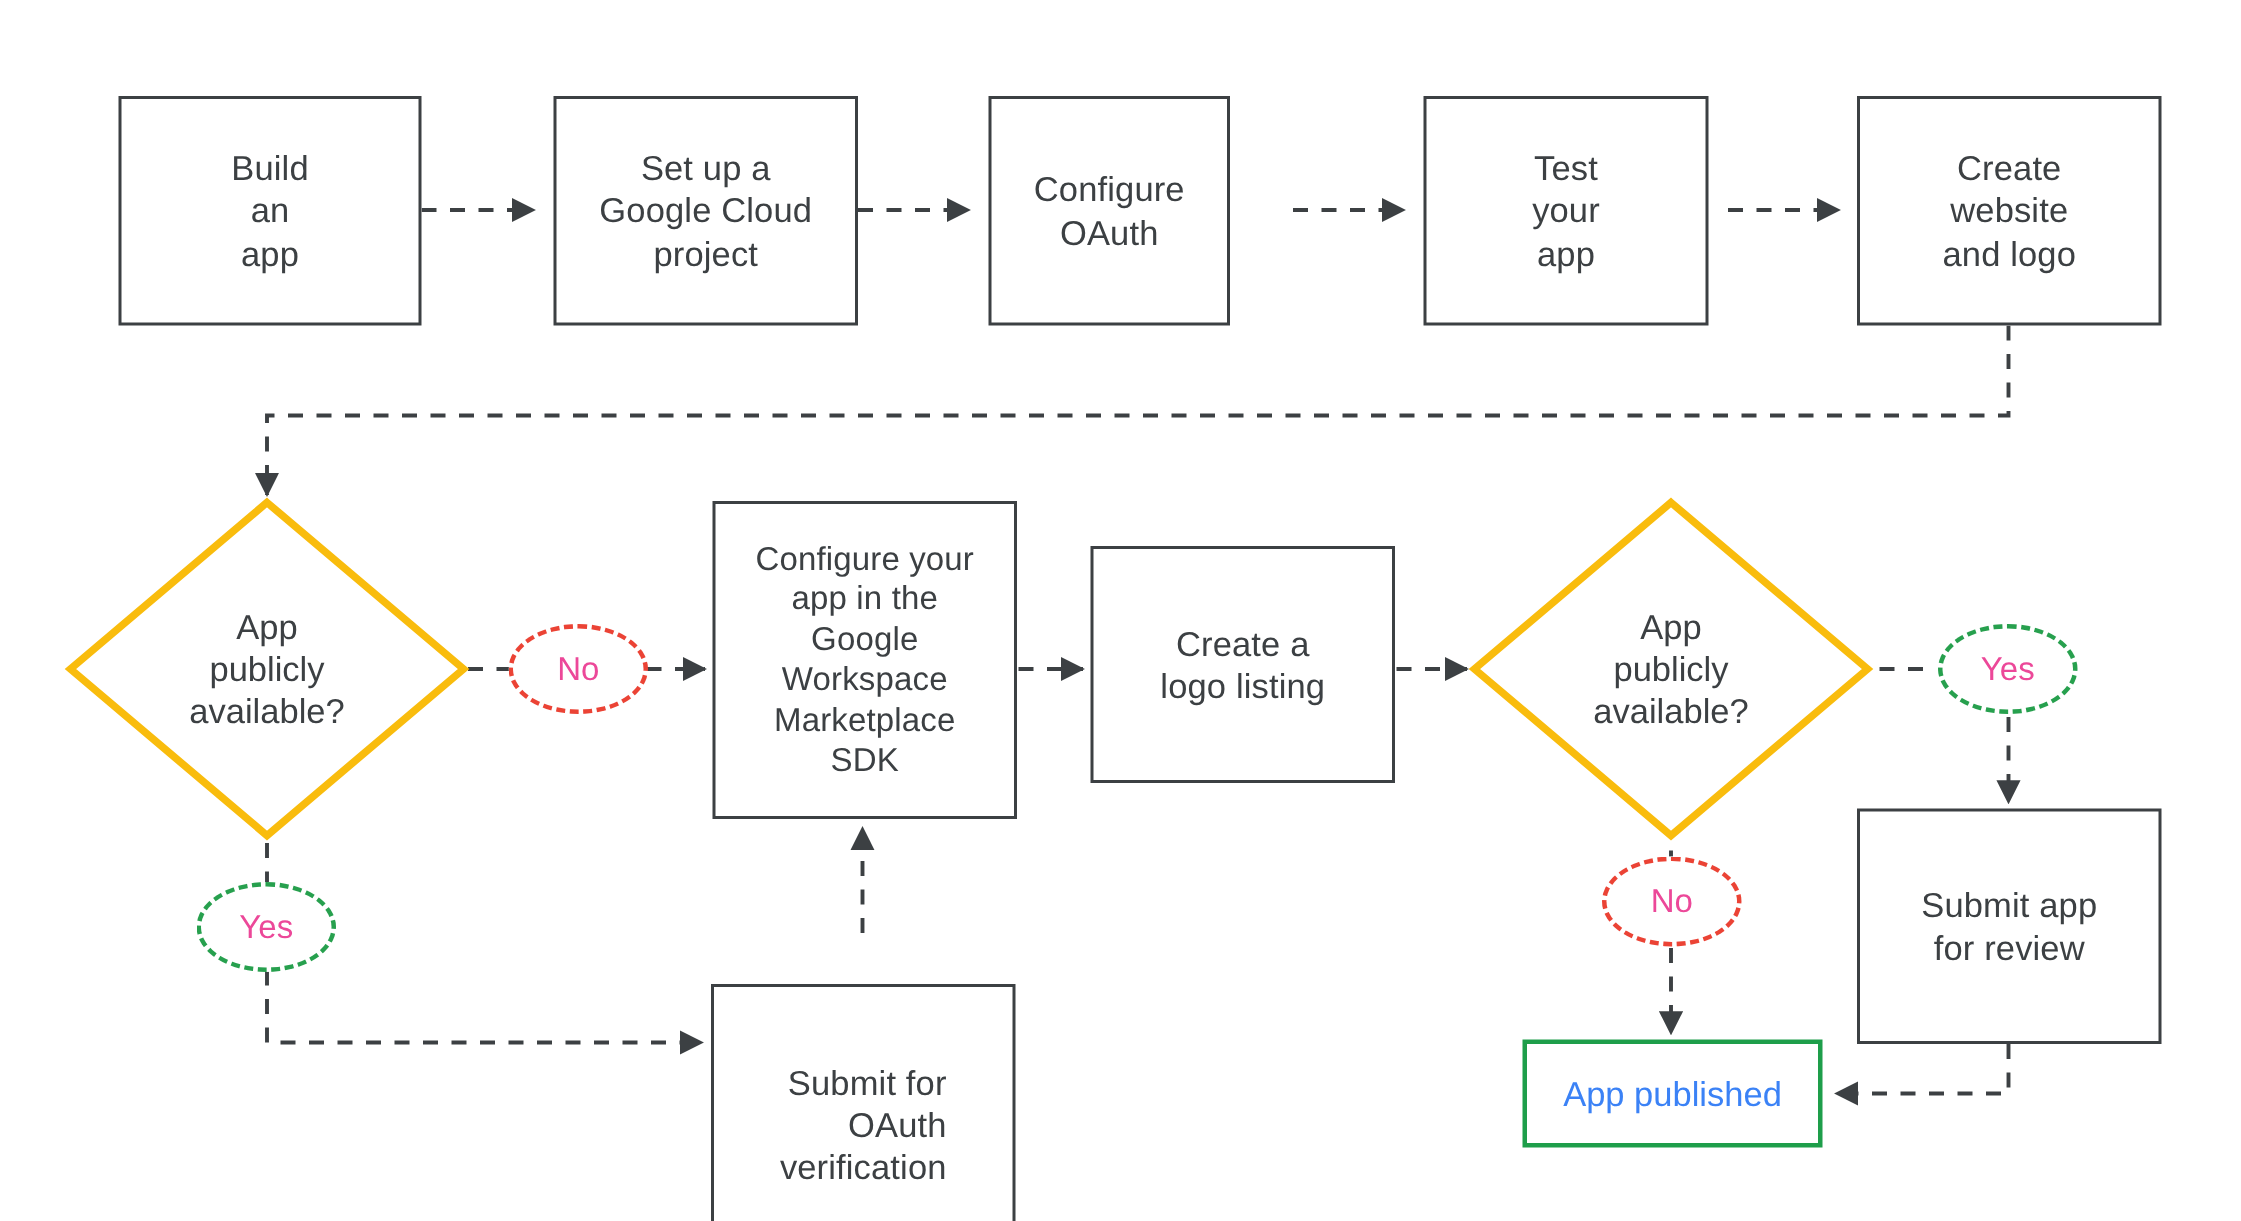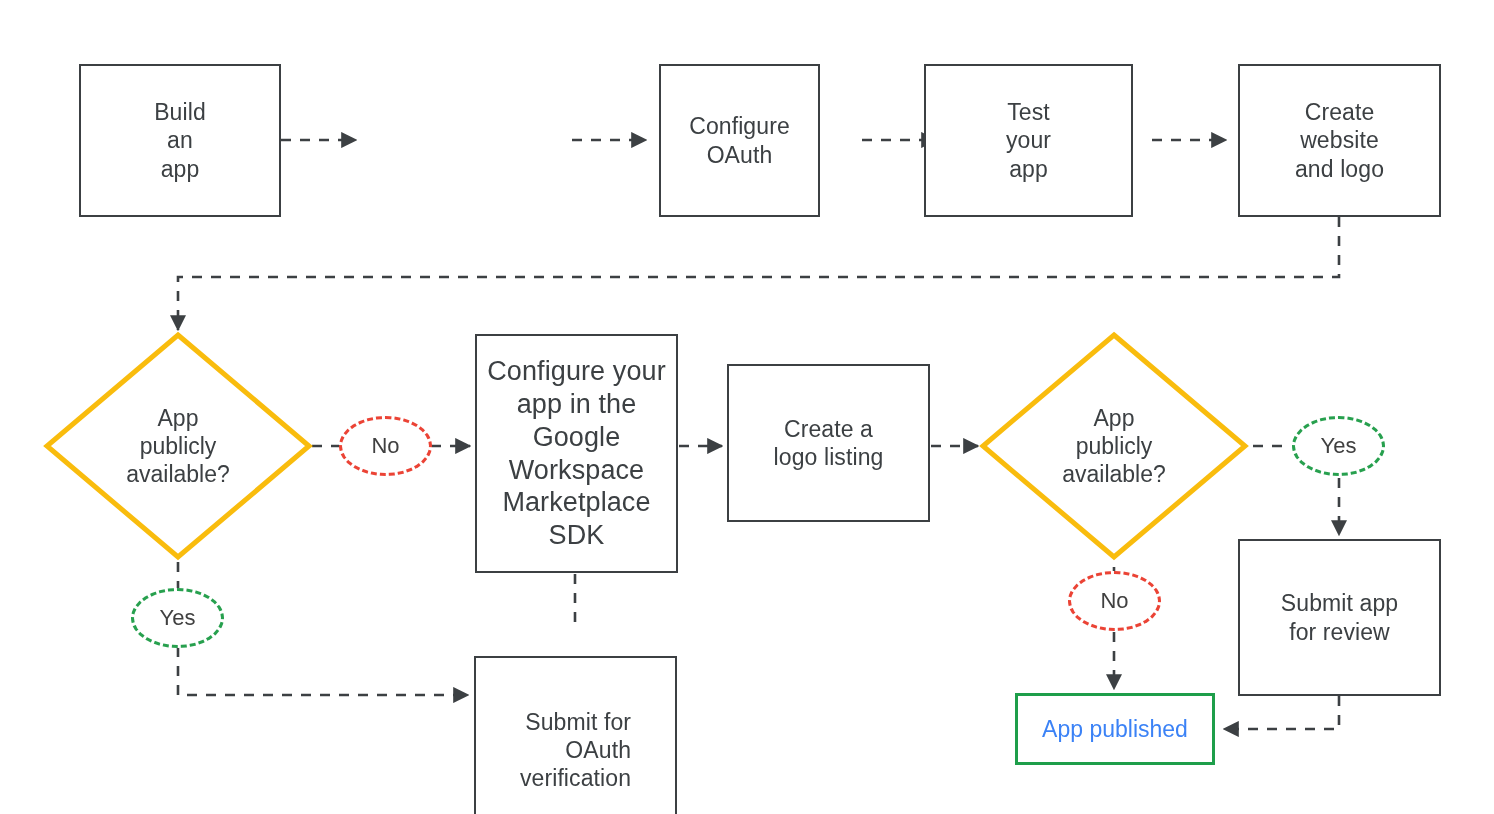--- a/index.html
+++ b/index.html
@@ -75,21 +75,21 @@
   }
   .edge-label {
     position: absolute;
     box-sizing: border-box;
     display: flex;
     align-items: center;
     justify-content: center;
     border-radius: 50%;
     background: #ffffff;
     font-size: 22px;
-    color: #404040;
+    color: #ec4899;
   }
   .label-yes {
     border: 3px dashed #27a04e;
   }
   .label-no {
     border: 3px dashed #eb4335;
   }
 </style>
 </head>
 <body>
@@ -141,25 +141,28 @@
 
       
       <path d="M 1339 684 L 1339 717 L 1224 717" marker-end="url(#arrow)"></path>
     </g>
   </svg>
 
   <div class="node process" style="left:79px; top:52px; width:202px; height:153px;">Build
 an
 app</div>
 
+  <div class="node process" style="left:369px; top:52px; width:203px; height:153px;">Set up a
+Google Cloud
+project</div>
 
   <div class="node process" style="left:659px; top:52px; width:161px; height:153px;">Configure
 OAuth</div>
 
-  <div class="node process" style="left:924px; top:52px; width:209px; height:153px;">Test
+  <div class="node process" style="left:949px; top:52px; width:190px; height:153px;">Test
 your
 app</div>
 
   <div class="node process" style="left:1238px; top:52px; width:203px; height:153px;">Create
 website
 and logo</div>
 
   <div class="decision-wrap" style="left:44px; top:320px; width:268px; height:228px;">
     <svg width="268" height="228" viewBox="0 0 268 228">
       <polygon points="134,3 265,114 134,225 3,114" fill="#ffffff" stroke="#f9bc0d" stroke-width="5" stroke-linejoin="miter"></polygon>
@@ -171,21 +174,21 @@
 
   <div class="decision-wrap" style="left:980px; top:320px; width:268px; height:228px;">
     <svg width="268" height="228" viewBox="0 0 268 228">
       <polygon points="134,3 265,114 134,225 3,114" fill="#ffffff" stroke="#f9bc0d" stroke-width="5" stroke-linejoin="miter"></polygon>
     </svg>
     <div class="decision-label">App
 publicly
 available?</div>
   </div>
 
-  <div class="node process" style="left:475px; top:322px; width:203px; height:239px; font-size:27px;">Configure your
+  <div class="node process" style="left:475px; top:322px; width:203px; height:212px; font-size:22px;">Configure your
 app in the
 Google
 Workspace
 Marketplace
 SDK</div>
 
   <div class="node process" style="left:727px; top:352px; width:203px; height:158px;">Create a
 logo listing</div>
 
   <div class="node process" style="left:474px; top:644px; width:203px; height:188px;text-align:right;">Submit for

